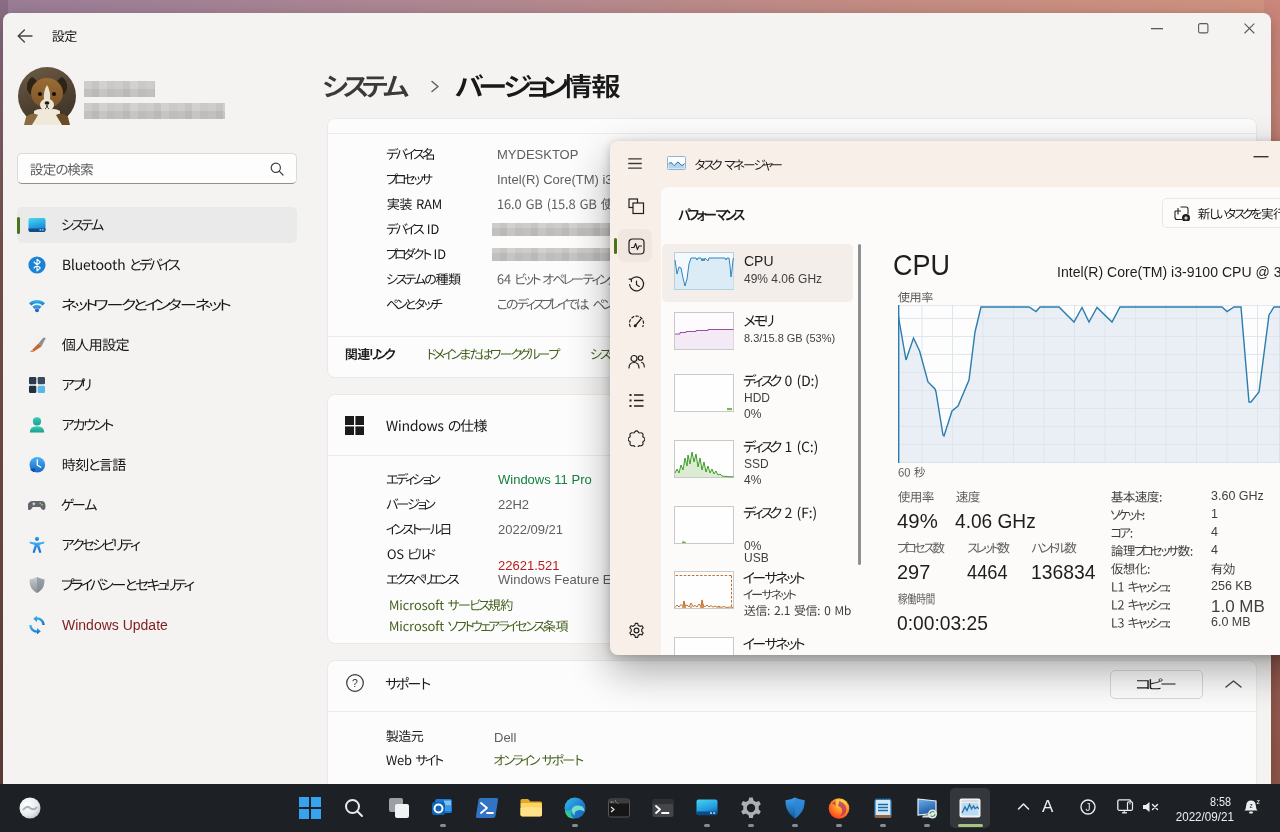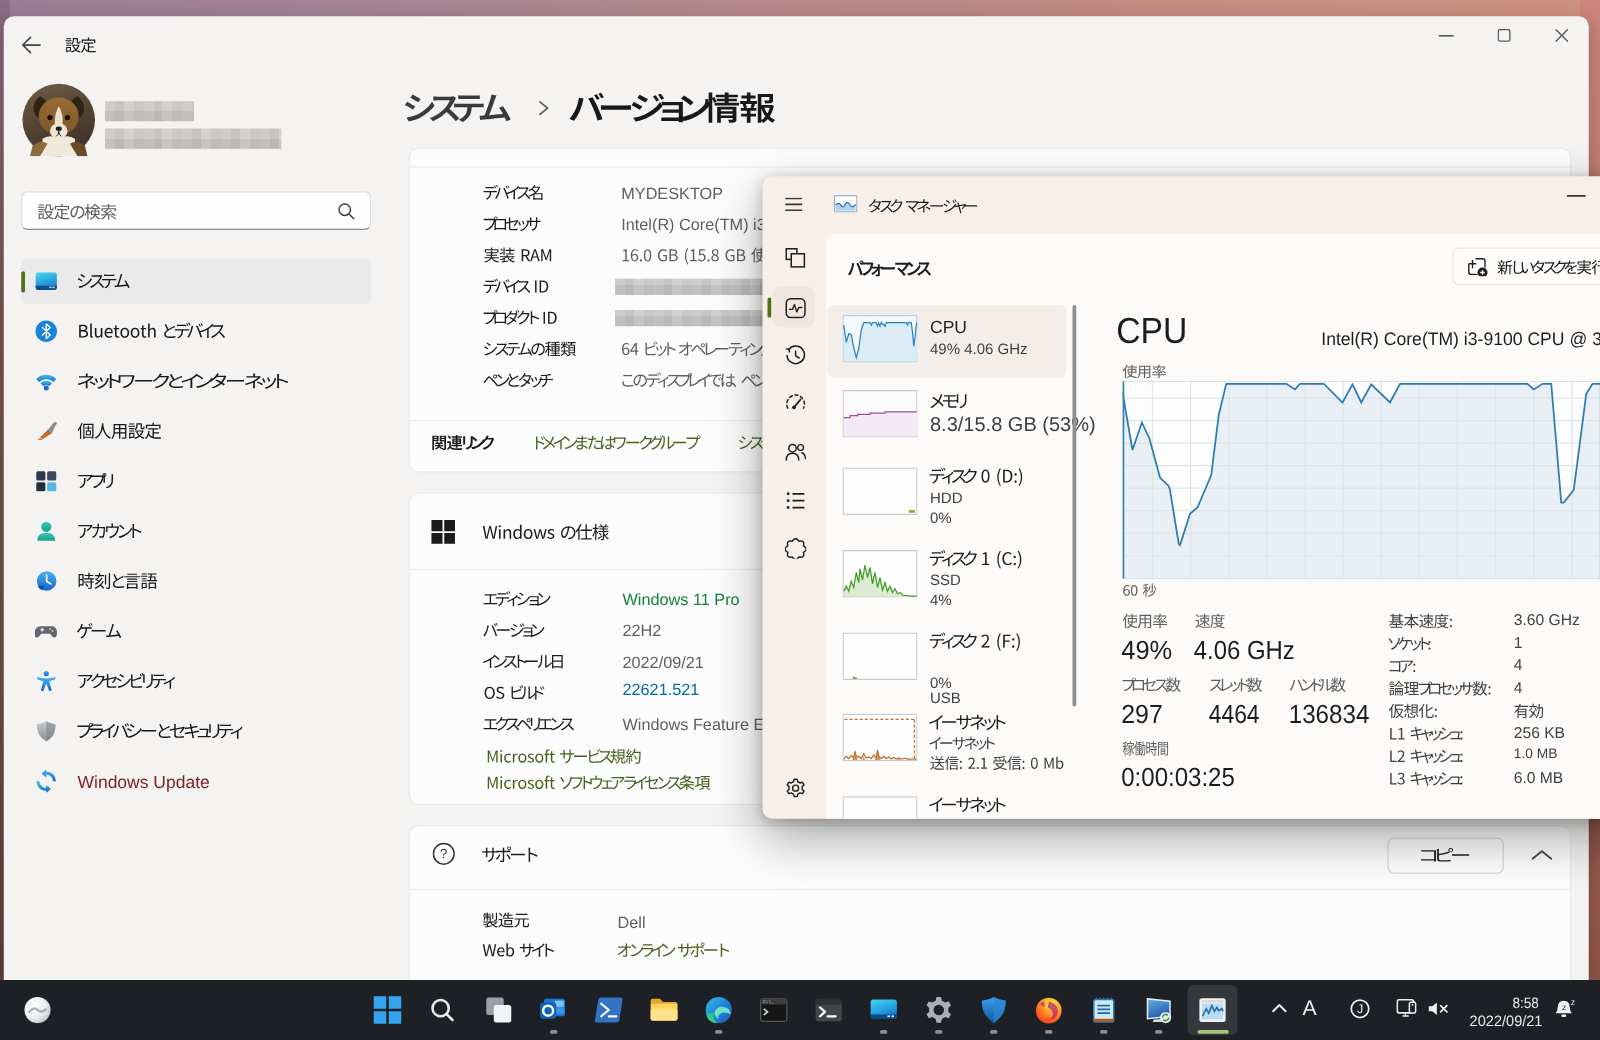--- a/index.html
+++ b/index.html
@@ -571,21 +571,21 @@
       <div style="position:absolute;left:498px;top:521.5px;font-size:13px;color:#5e5e5e;font-weight:400;white-space:nowrap;">2022/09/21</div>
       <svg style="position:absolute;left:387px;top:545.7px;overflow:visible;" width="48.3" height="16.9">
         <g fill="#1c1c1c" transform="translate(0,13) scale(0.013,0.013)">
           <use href="#c4fr" x="-8"></use>
           <use href="#c53r" x="713"></use>
           <use href="#c30d3r" x="1520"></use>
           <use href="#c30ebr" x="2226"></use>
           <use href="#c30c9r" x="2857"></use>
         </g>
       </svg>
-      <div style="position:absolute;left:498px;top:544px;font-size:13px;color:#0369a1;font-weight:400;white-space:nowrap;">22621.521</div>
+      <div style="position:absolute;left:498px;top:558px;font-size:13px;color:#b91c1c;font-weight:400;white-space:nowrap;">22621.521</div>
       <svg style="position:absolute;left:387px;top:570.7px;overflow:visible;" width="72.6" height="16.9">
         <g fill="#1c1c1c" transform="translate(0,13) scale(0.013,0.013)">
           <use href="#c30a8r" x="-88"></use>
           <use href="#c30afr" x="628"></use>
           <use href="#c30b9r" x="1281"></use>
           <use href="#c30dar" x="1983"></use>
           <use href="#c30ear" x="2679"></use>
           <use href="#c30a8r" x="3292"></use>
           <use href="#c30f3r" x="4004"></use>
           <use href="#c30b9r" x="4651"></use>
@@ -827,21 +827,21 @@
       </svg>
       <div style="position:absolute;left:744px;top:253px;font-size:14px;color:#1d1d1d;font-weight:400;white-space:nowrap;">CPU</div>
       <div style="position:absolute;left:744px;top:271.5px;font-size:12px;color:#3f3f3f;font-weight:400;white-space:nowrap;">49%  4.06 GHz</div>
       <svg style="position:absolute;left:744px;top:312.0px;overflow:visible;" width="30.1" height="18.2">
         <g fill="#1d1d1d" transform="translate(0,14) scale(0.014,0.014)">
           <use href="#c30e1r" x="-98"></use>
           <use href="#c30e2r" x="632"></use>
           <use href="#c30ear" x="1309"></use>
         </g>
       </svg>
-      <div style="position:absolute;left:744px;top:331.5px;font-size:16px;color:#3f3f3f;font-weight:400;white-space:nowrap;">8.3/15.8 GB (53%)</div>
+      <div style="position:absolute;left:744px;top:331.5px;font-size:11px;color:#3f3f3f;font-weight:400;white-space:nowrap;">8.3/15.8 GB (53%)</div>
       <svg style="position:absolute;left:744px;top:372.0px;overflow:visible;" width="76.9" height="18.2">
         <g fill="#1d1d1d" transform="translate(0,14) scale(0.014,0.014)">
           <use href="#c30c7r" x="-98"></use>
           <use href="#c30a3r" x="562"></use>
           <use href="#c30b9r" x="1151"></use>
           <use href="#c30afr" x="1808"></use>
           <use href="#c30r" x="2894"></use>
           <use href="#c28r" x="3755"></use>
           <use href="#c44r" x="4079"></use>
           <use href="#c3ar" x="4751"></use>
@@ -1098,21 +1098,21 @@
           <use href="#c4cr" x="-6"></use>
           <use href="#c32r" x="521"></use>
           <use href="#c30adr" x="1294"></use>
           <use href="#c30e3r" x="1968"></use>
           <use href="#c30c3r" x="2518"></use>
           <use href="#c30b7r" x="3134"></use>
           <use href="#c30e5r" x="3808"></use>
           <use href="#c3ar" x="4512"></use>
         </g>
       </svg>
-      <div style="position:absolute;left:1211px;top:596.5px;font-size:11px;color:#3f3f3f;font-weight:400;white-space:nowrap;">1.0 MB</div>
+      <div style="position:absolute;left:1211px;top:596.5px;font-size:17px;color:#3f3f3f;font-weight:400;white-space:nowrap;">1.0 MB</div>
       <svg style="position:absolute;left:1111px;top:614.5px;overflow:visible;" width="61.8" height="16.2">
         <g fill="#3f3f3f" transform="translate(0,12.5) scale(0.0125,0.0125)">
           <use href="#c4cr" x="-6"></use>
           <use href="#c33r" x="521"></use>
           <use href="#c30adr" x="1294"></use>
           <use href="#c30e3r" x="1968"></use>
           <use href="#c30c3r" x="2518"></use>
           <use href="#c30b7r" x="3134"></use>
           <use href="#c30e5r" x="3808"></use>
           <use href="#c3ar" x="4512"></use>

